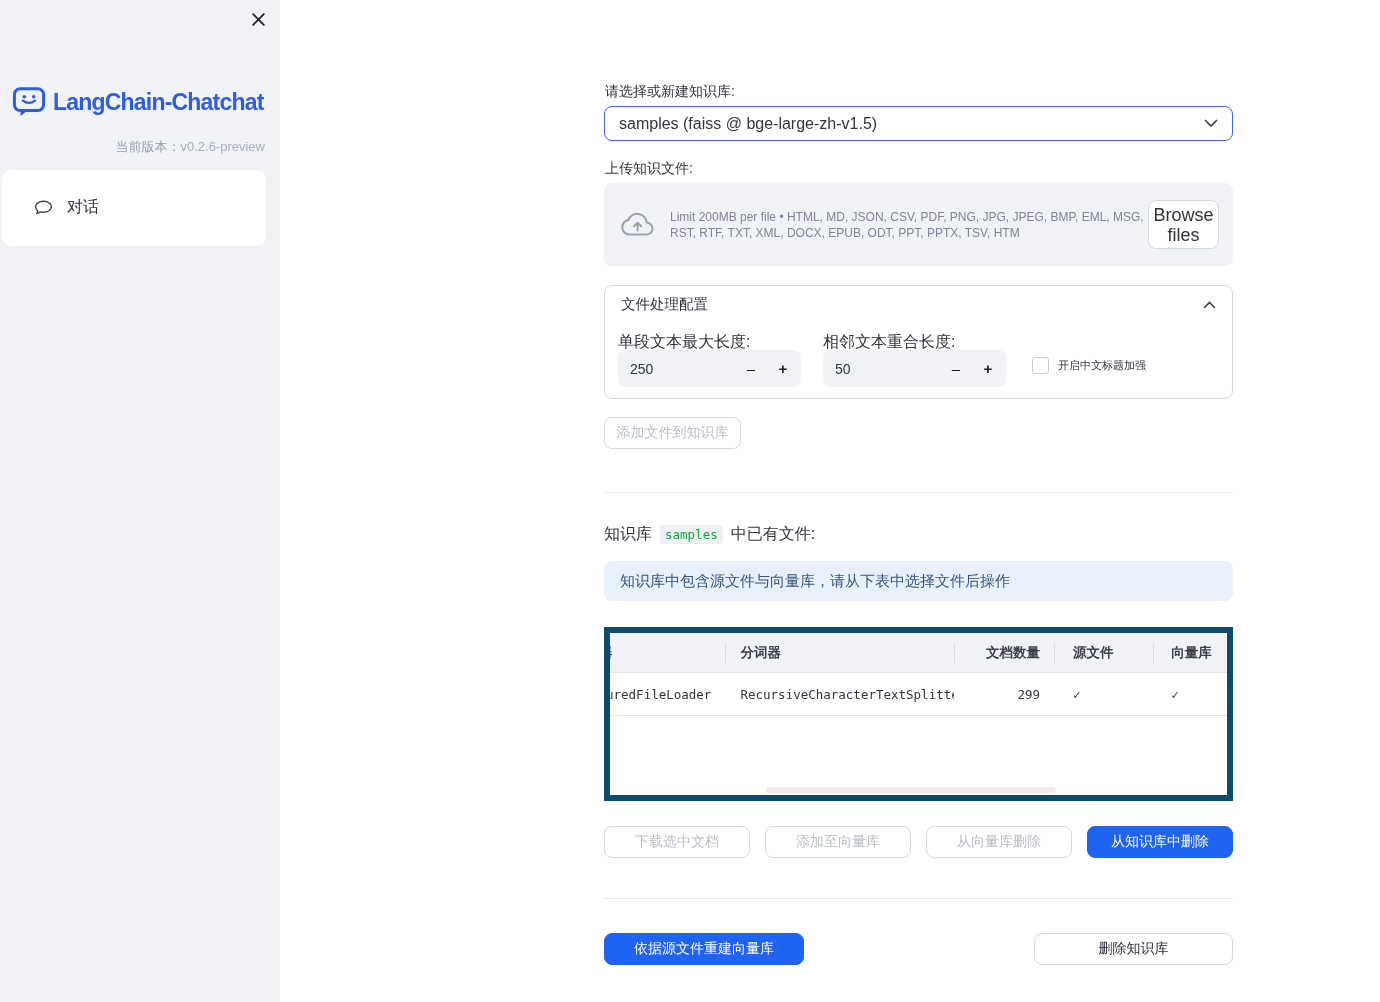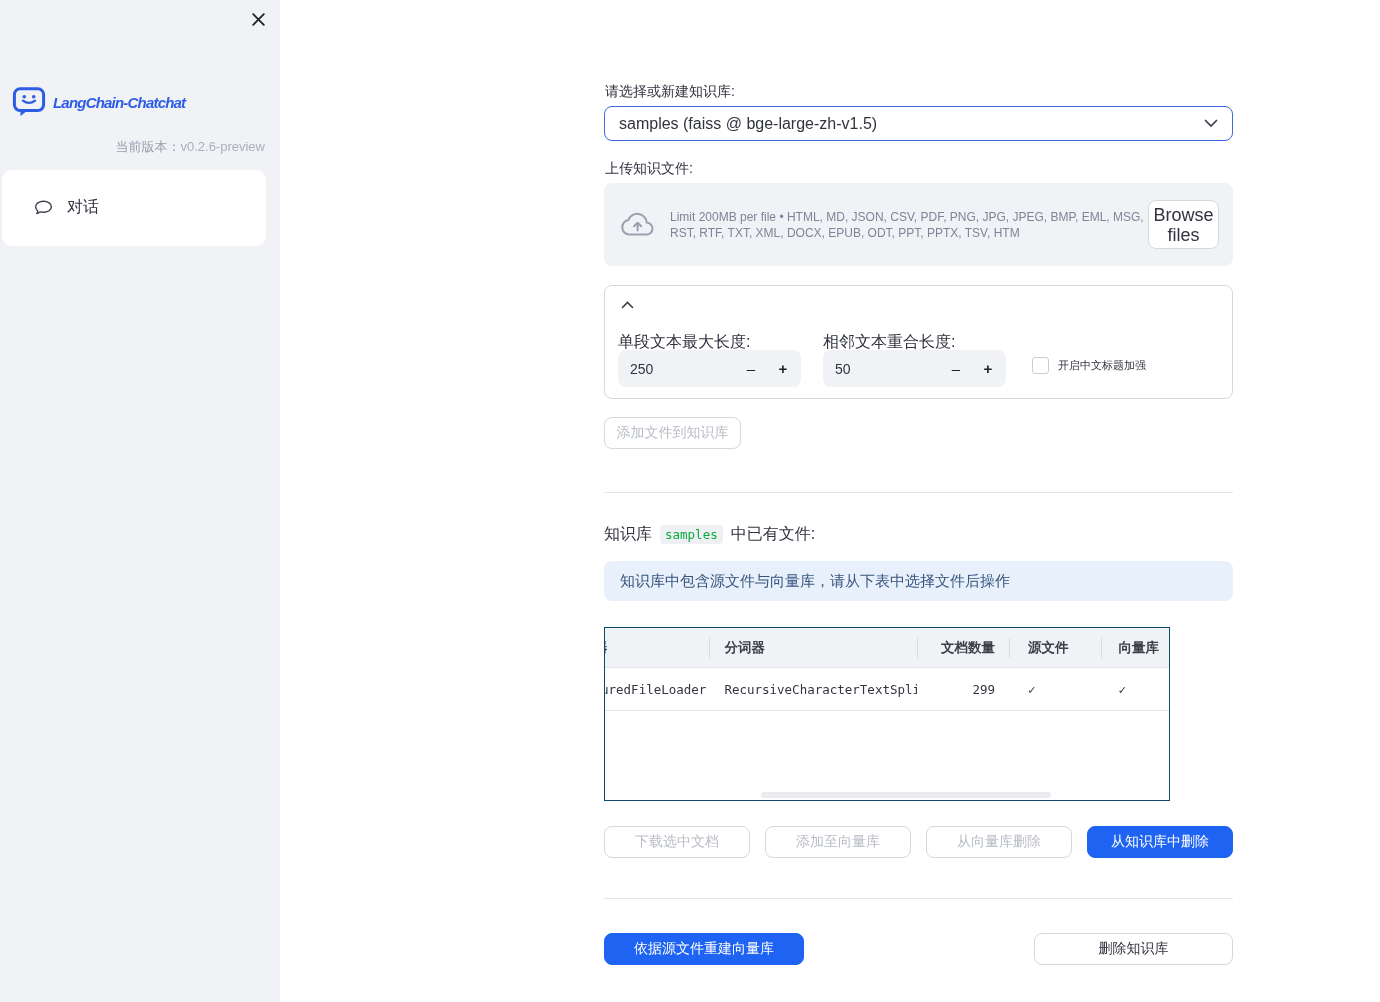--- a/index.html
+++ b/index.html
@@ -9,21 +9,21 @@
     --info-text:#36547e; --code-green:#09ab3b;
   }
   *{box-sizing:border-box;margin:0;padding:0;}
   html,body{width:1380px;height:1002px;}
   body{font-family:"Liberation Sans",sans-serif;background:#ffffff;color:var(--text);position:relative;overflow:hidden;}
 
   
   .sidebar{position:absolute;left:0;top:0;width:280px;height:1002px;background:var(--sidebar-bg);}
   .close-btn{position:absolute;top:7px;left:246px;width:24px;height:24px;display:flex;align-items:center;justify-content:center;cursor:pointer;}
   .logo-row{position:absolute;left:12px;top:86px;display:flex;align-items:center;gap:7px;width:256px;}
-  .logo-text{font-size:15px;font-weight:700;font-style:italic;color:var(--brand);letter-spacing:-0.8px;white-space:nowrap;}
+  .logo-text{font-size:23px;font-weight:700;color:var(--brand);letter-spacing:-0.8px;white-space:nowrap;}
   .version{position:absolute;top:138px;right:15px;font-size:13px;color:#9aa0ac;}
   .version .ver-val{color:#aab0ba;}
   .nav-panel{position:absolute;left:2px;top:170px;width:264px;background:#fff;border-radius:10px;padding:20px 15px 22px 15px;}
   .nav-item{height:34px;display:flex;align-items:center;gap:13px;padding:0 16px;border-radius:8px;font-size:16px;cursor:pointer;}
   .nav-item + .nav-item{margin-top:9px;}
   .nav-item.selected{background:var(--accent);color:#fff;font-weight:700;}
 
   
   .content{position:absolute;left:604px;top:0;width:629px;height:1002px;}
   .field-label{position:absolute;left:1px;font-size:14px;color:var(--text);}
@@ -56,21 +56,21 @@
 
   .hr{position:absolute;left:0;width:629px;border-top:1px solid var(--divider);}
   .hr1{top:492px;} .hr2{top:898px;}
 
   .files-heading{position:absolute;left:0;top:524px;font-size:16px;color:var(--text);display:flex;align-items:center;gap:8px;}
   .code-chip{font-family:"DejaVu Sans Mono",monospace;font-size:12.5px;color:var(--code-green);background:#eef0f4;border-radius:4px;padding:2px 5px;}
 
   .info-box{position:absolute;left:0;top:561px;width:629px;height:40px;background:var(--info-bg);border-radius:8px;display:flex;align-items:center;padding:0 16px;}
   .info-text{font-size:15px;color:var(--info-text);}
 
-  .df{position:absolute;left:0;top:627px;width:566px;height:174px;border:1px solid #0c4a6e;background:#fff;text-align:right;}
+  .df{position:absolute;left:0;top:627px;width:629px;height:174px;border:6px solid #0c4a6e;background:#fff;text-align:right;}
   .df-header{display:flex;height:40px;background:var(--field-bg);border-bottom:1px solid #e4e5e9;}
   .th{position:relative;display:flex;align-items:center;font-size:13.5px;font-weight:700;color:#3d3f49;overflow:hidden;white-space:nowrap;}
   .th + .th::before{content:'';position:absolute;left:0;top:10px;height:20px;width:1px;background:#d9dbe0;}
   .df-row{display:flex;height:43px;border-bottom:1px solid #e4e5e9;background:#fff;}
   .td{display:flex;align-items:center;font-family:"DejaVu Sans Mono",monospace;font-size:12.5px;color:#33353f;overflow:hidden;white-space:nowrap;}
   .c1{width:118px;} .c2{width:233px;padding-left:15px;} .c3{width:102px;justify-content:flex-end;padding-right:14px;}
   .c4{width:101px;padding-left:19px;} .c5{width:75px;padding-left:18px;}
   .th.c1 span{margin-left:-11px;} .td.c1 span{margin-left:-4px;}
   .df-scrollbar{position:absolute;left:156px;bottom:2px;width:290px;height:6px;background:#ebecef;border-radius:3px;cursor:pointer;}
 
@@ -147,20 +147,21 @@
       </svg>
     </span>
     <div class="dz-texts">
       <div class="dz-hint">Limit 200MB per file • HTML, MD, JSON, CSV, PDF, PNG, JPG, JPEG, BMP, EML, MSG, RST, RTF, TXT, XML, DOCX, EPUB, ODT, PPT, PPTX, TSV, HTM</div>
     </div>
     <div class="browse-btn">Browse files</div>
   </div>
 
   <div class="expander">
     <div class="exp-header">
+      <span class="exp-title">文件处理配置</span>
       <span class="icon">
         <svg width="13" height="8" viewBox="0 0 13 8" fill="none" stroke="#3d3f49" stroke-width="1.6" stroke-linecap="round">
             <path d="M1.5 6.5L6.5 1.5l5 5"></path>
           </svg>
       </span>
     </div>
 
     <div class="exp-label" style="left:13px;">单段文本最大长度:</div>
     <div class="num-input" style="left:13px;">
       <span class="num-value">250</span>

